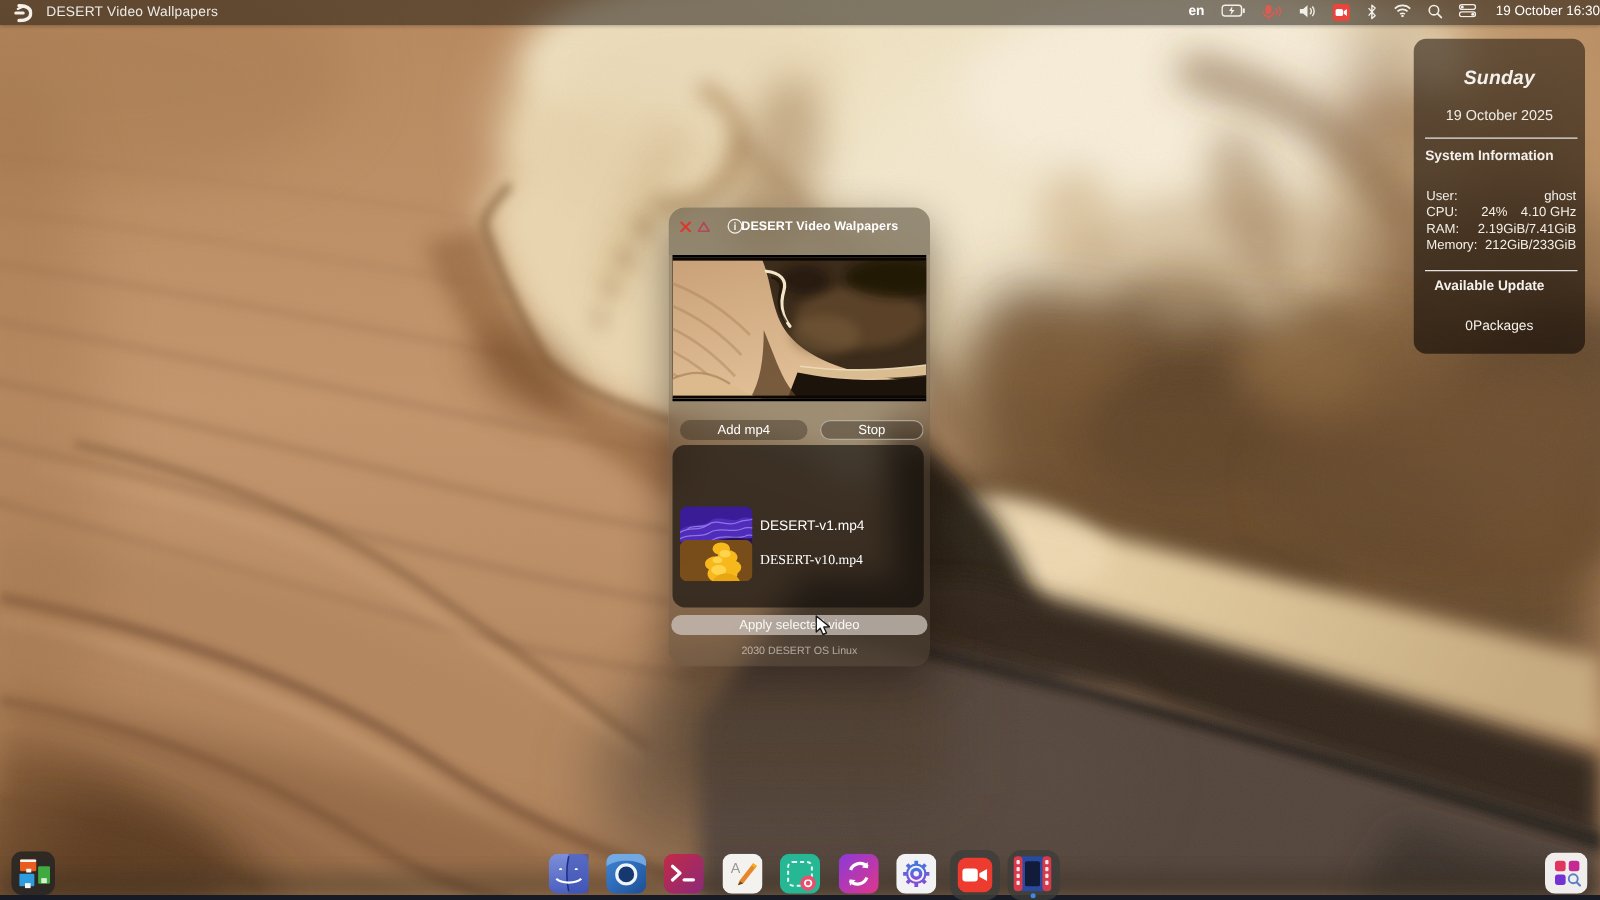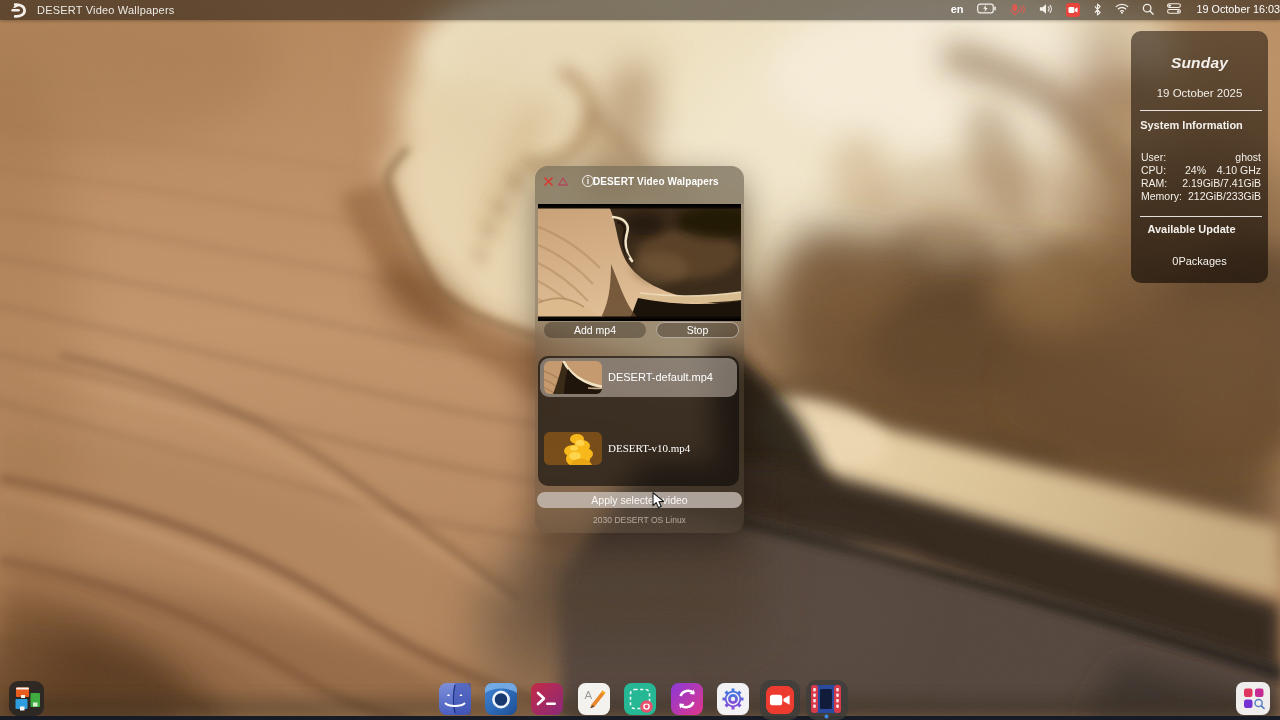--- a/index.html
+++ b/index.html
@@ -39,21 +39,21 @@
     background:rgba(78,65,51,0.48); backdrop-filter: blur(10px); box-shadow:0 12px 34px rgba(20,12,6,0.45);
     overflow:hidden; }
   #dlg-title { position:absolute; left:0; top:0; right:0; height:38px; background:rgba(134,124,106,0.42); }
   .dlg-x { position:absolute; left:9px; top:11px; width:9px; height:9px; }
   .dlg-tri { position:absolute; left:22.5px; top:11px; width:10px; height:9px; }
   .dlg-info { position:absolute; left:47px; top:9px; width:12px; height:12px; border:1.2px solid #f2efe9; border-radius:50%;
     color:#f2efe9; font-size:8.5px; line-height:11px; text-align:center; font-weight:bold; }
   .dlg-name { position:absolute; left:58px; right:2px; top:10px; text-align:left; font-size:10px; font-weight:bold; color:#ffffff; letter-spacing:0.1px; white-space:nowrap; }
   #dlg-thumb { position:absolute; left:3px; top:38px; width:203px; height:117px; background:#000; }
   #dlg-thumb svg { position:absolute; left:0; top:2px; }
-  .dlg-btnrow { position:absolute; top:156px; left:9px; right:5px; height:16px; }
+  .dlg-btnrow { position:absolute; top:170px; left:9px; right:5px; height:16px; }
   .dlg-btn { position:absolute; top:0; height:16px; border-radius:8px; background:rgba(44,34,26,0.38);
     color:#fff; font-size:10.5px; line-height:16px; text-align:center; }
   .dlg-btn.add { left:0; width:102px; }
   .dlg-btn.stop { left:112px; width:83px; box-shadow:inset 0 0 0 1px rgba(235,230,220,0.55); }
   #dlg-list { position:absolute; left:3px; top:190px; width:201px; height:130px; border-radius:10px;
     background:rgba(12,9,6,0.62); }
   .dlg-item { position:absolute; left:2px; right:2px; height:39px; border-radius:9px; }
   .dlg-item.sel { background:rgba(198,186,175,0.55); }
   .dlg-item .it-th { position:absolute; left:4px; top:3px; width:58px; height:33px; border-radius:6px; overflow:hidden; }
   .dlg-item .it-tx { position:absolute; left:68px; top:0; height:39px; line-height:39px; font-size:11px; color:#ffffff; white-space:nowrap; }
@@ -266,21 +266,21 @@
     <svg width="12" height="12" viewBox="0 0 14 14" class="tbi">
           <circle cx="6" cy="6" r="4.4" fill="none" stroke="#f2efe9" stroke-width="1.5"></circle>
           <path d="M9.3,9.3 L13,13" stroke="#f2efe9" stroke-width="1.6" stroke-linecap="round"></path>
         </svg>
     <svg width="14" height="11" viewBox="0 0 17 13" class="tbi">
           <rect x="0.7" y="0.7" width="15.6" height="4.6" rx="2.3" fill="none" stroke="#f2efe9" stroke-width="1.3"></rect>
           <circle cx="3.4" cy="3" r="1.5" fill="#f2efe9"></circle>
           <rect x="0.7" y="7.7" width="15.6" height="4.6" rx="2.3" fill="none" stroke="#f2efe9" stroke-width="1.3"></rect>
           <circle cx="13.6" cy="10" r="1.5" fill="#f2efe9"></circle>
         </svg>
-    <span class="tb-date">19 October 16:03</span>
+    <span class="tb-date">19 October 16:30</span>
   </div>
 </div>
 
 <div id="widget">
   <div class="w-day">Sunday</div>
   <div class="w-date">19 October 2025</div>
   <div class="w-hr"></div>
   <div class="w-sec">System Information</div>
   <div class="w-rows">
     <div class="w-row"><span>User:</span><span class="w-sp"></span><span>ghost</span></div>
@@ -338,34 +338,33 @@
       <path d="M0,97 C18,89 32,92 46,101" fill="none" stroke="#a87e54" stroke-width="1.8" opacity="0.65"></path>
       <rect x="0" y="0" width="203" height="2.5" fill="#0a0705"></rect>
       <rect x="0" y="110.5" width="203" height="2.5" fill="#0a0705"></rect>
     </svg>
   </div>
   <div class="dlg-btnrow">
     <div class="dlg-btn add">Add mp4</div>
     <div class="dlg-btn stop">Stop</div>
   </div>
   <div id="dlg-list">
-    <div class="dlg-item sel" style="top:2px;">
+    <div class="dlg-item" style="top:46px;">
       <div class="it-th"><svg width="58" height="33" viewBox="0 0 58 33">
-        <rect width="58" height="33" fill="#c59a6e"></rect>
-        <g stroke="#9c734e" stroke-width="1.4" opacity="0.6" fill="none">
-                <path d="M-1,10 C8,13 16,18 24,25"></path>
-                <path d="M-1,18 C7,21 14,26 21,32"></path>
-                <path d="M-1,26 C6,29 10,32 14,35"></path>
-              </g>
-        <path d="M19,-1 C23,8 30,15 40,20 C46,23 53,25 59,26 L59,33 L9,33 C13,22 17,11 19,-1 Z" fill="#3a2a18"></path>
-        <path d="M19,-1 C23,8 30,15 40,20 C46,23 53,25 59,26" fill="none" stroke="#f0e2c2" stroke-width="2.6"></path>
-        <path d="M24,8 C29,15 36,20 45,24 C50,26 55,27 59,28 L59,33 L20,33 C21,19 22,13 24,8 Z" fill="#20150b"></path>
-        <path d="M44,27 C49,27.5 54,27.5 59,27" fill="none" stroke="#d8bd92" stroke-width="1.6" opacity="0.9"></path>
+        <rect width="58" height="33" fill="#3a1d96"></rect>
+        <path d="M-1,20 C8,12 16,18 24,12 C32,6 40,14 48,10 C53,8 56,10 59,9 L59,33 L-1,33 Z" fill="#4f2cba"></path>
+        <g stroke="#9a7ce8" stroke-width="1" fill="none" opacity="0.9">
+          <path d="M0,21 C8,15 14,21 22,15 C30,9 38,17 46,13 C52,10 56,12 59,10"></path>
+          <path d="M0,26 C8,21 16,26 24,21 C32,16 42,22 50,18 C54,16 57,18 59,17"></path>
+          <path d="M4,31 C12,27 20,31 28,26 C36,22 44,27 52,24 C55,22 57,24 59,23"></path>
+          <path d="M6,18 C12,14 18,18 24,14"></path>
+        </g>
+        <path d="M-1,29 C12,25 24,29 36,26 C46,24 52,27 59,25 L59,33 L-1,33 Z" fill="#22104e" opacity="0.9"></path>
       </svg></div>
-      <div class="it-tx">DESERT-default.mp4</div>
+      <div class="it-tx">DESERT-v1.mp4</div>
     </div>
     <div class="dlg-item" style="top:73px;font-family:Liberation Serif, serif;">
       <div class="it-th"><svg width="58" height="33" viewBox="0 0 58 33">
         <rect width="58" height="33" fill="#8a5a20"></rect>
         <rect width="58" height="33" fill="#6e4517" opacity="0.6"></rect>
         <ellipse cx="12" cy="26" rx="14" ry="10" fill="#7a4e1a"></ellipse>
         <g fill="#f7b81c">
           <ellipse cx="34" cy="27" rx="12" ry="8"></ellipse>
           <ellipse cx="29" cy="19" rx="9" ry="6"></ellipse>
           <ellipse cx="38" cy="14" rx="8" ry="6"></ellipse>

